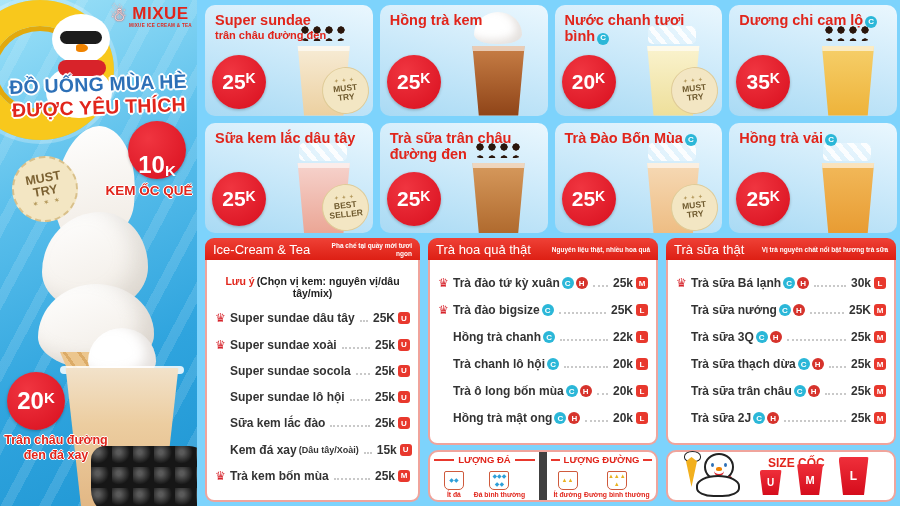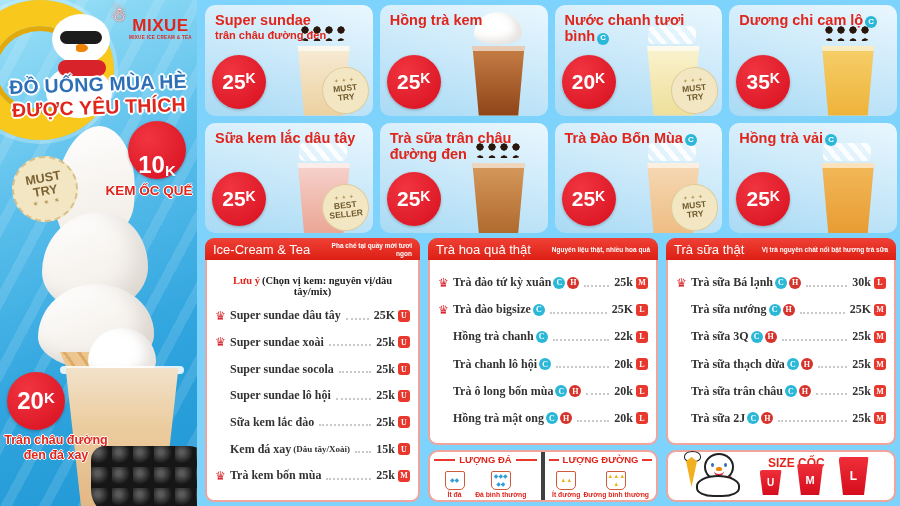--- a/index.html
+++ b/index.html
@@ -57,21 +57,21 @@
   .p2-label{position:absolute;left:0px;top:433px;width:112px;text-align:center;color:#e1251b;font-weight:bold;
     font-size:12.5px;line-height:1.2;z-index:6;
     text-shadow:-1px 0 #fff,1px 0 #fff,0 -1px #fff,0 1px #fff;}
   .pearl-bowl{position:absolute;right:-12px;bottom:-10px;width:118px;height:70px;z-index:6;
     background-color:#131313;border-radius:14px 20px 26px 26px;
     background-image:radial-gradient(circle at 32% 30%,#5a5a5a 10%,#161616 55%);background-size:21px 21px;}
 
   
   .logo{position:absolute;top:5px;right:5px;z-index:7;display:flex;align-items:flex-start;gap:2px;}
   .logo-snowman{font-size:19px;color:#fff;text-shadow:0 0 1px #e1251b,0 0 2px #e1251b;line-height:1;}
-  .logo-right{display:flex;flex-direction:column;align-items:center;margin-top:12px;}
+  .logo-right{display:flex;flex-direction:column;align-items:center;}
   .logo-text{color:#e1251b;font-weight:bold;font-size:17px;letter-spacing:.5px;line-height:1;}
   .logo-tagline{color:#e1251b;font-size:4.6px;font-weight:bold;letter-spacing:.3px;margin-top:1px;}
 
   
   .main{position:absolute;left:197px;top:0;width:703px;height:506px;background:#7dd3fc;}
 
   
   .cards{position:absolute;left:8px;top:5px;width:692px;height:228px;display:grid;
     grid-template-columns:repeat(4,1fr);grid-template-rows:1fr 1fr;gap:7px;}
   .card{position:relative;border-radius:10px;overflow:hidden;
@@ -105,37 +105,37 @@
   
   .panel{position:absolute;display:flex;flex-direction:column;}
   .panel-0{left:8px;top:238px;width:215px;height:264px;}
   .panel-1{left:231px;top:238px;width:230px;height:207px;}
   .panel-2{left:469px;top:238px;width:230px;height:207px;}
   .panel-head{background:linear-gradient(180deg,#ef4136,#dd1f14);border-radius:9px 9px 0 0;color:#fff;
     display:flex;align-items:center;gap:4px;padding:4px 8px 3px;}
   .panel-title{font-weight:normal;font-size:13px;white-space:nowrap;}
   .panel-sub{font-size:6.5px;font-weight:bold;flex:1;text-align:right;line-height:1.15;}
   .panel-body{flex:1;background:#fff;border:2px solid #f0a49c;border-top:none;border-radius:0 0 9px 9px;
-    padding:3px 8px 5px;display:flex;flex-direction:column;justify-content:space-evenly;font-family:Liberation Serif, serif;}
+    padding:3px 8px 5px;display:flex;flex-direction:column;justify-content:space-evenly;}
   .note{text-align:center;font-size:10.5px;color:#222;font-weight:bold;}
   .note-label{color:#e1251b;margin-right:2px;}
   .item{display:flex;align-items:center;font-size:12px;color:#333;}
   .crown{width:15px;color:#d6222a;font-size:12px;flex:none;line-height:1;}
   .item-name{font-weight:bold;white-space:nowrap;}
   .item-note{font-size:9px;font-weight:bold;margin-left:2px;white-space:nowrap;}
   .leader{flex:1;margin:0 5px;border-bottom:2px dotted #c9c9c9;position:relative;top:3px;min-width:8px;}
   .price{font-weight:bold;white-space:nowrap;}
   .size-badge{width:12px;height:12px;border-radius:3px;background:#e8382d;color:#fff;font-size:8px;
     font-weight:bold;display:inline-flex;align-items:center;justify-content:center;margin-left:3px;flex:none;}
 
   
   .opt-box{position:absolute;background:#fff;border:2px solid #f0a49c;border-radius:10px;box-sizing:border-box;}
   .icebox{left:231px;top:450px;width:230px;height:52px;display:flex;}
   .opt-half{flex:1;position:relative;padding:2px 4px 2px;display:flex;flex-direction:column;}
-  .opt-half.first{border-right:4px solid #404040;}
+  .opt-half.first{border-right:8px solid #404040;}
   .opt-title{display:flex;align-items:center;gap:4px;color:#e1251b;font-weight:bold;font-size:9.5px;white-space:nowrap;}
   .opt-title::before,.opt-title::after{content:"";flex:1;border-top:2px solid #e8382d;}
   .opt-levels{flex:1;display:flex;justify-content:space-evenly;align-items:flex-end;}
   .opt-cup-wrap{text-align:center;line-height:1;}
   .opt-cup{width:18px;height:17px;margin:0 auto;border:1.5px solid #cf5a3c;border-radius:2px 2px 5px 5px;
     display:flex;flex-wrap:wrap;align-items:center;justify-content:center;background:#fff;overflow:hidden;}
   .grain{font-size:6px;line-height:1;}
   .opt-label{font-size:6.8px;color:#e1251b;font-weight:bold;line-height:1.1;margin-top:1px;}
   .sizebox{left:469px;top:450px;width:230px;height:52px;display:flex;align-items:flex-end;padding:3px 10px 5px;}
   .size-title{position:absolute;top:4px;left:100px;color:#e1251b;font-weight:bold;font-size:12px;}

